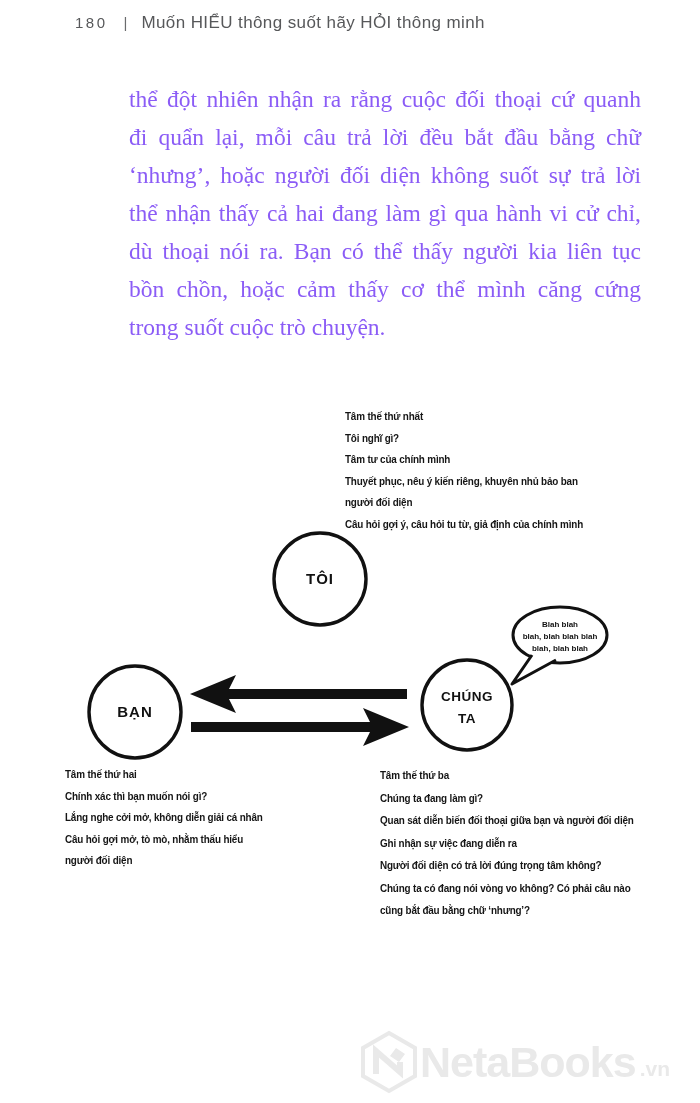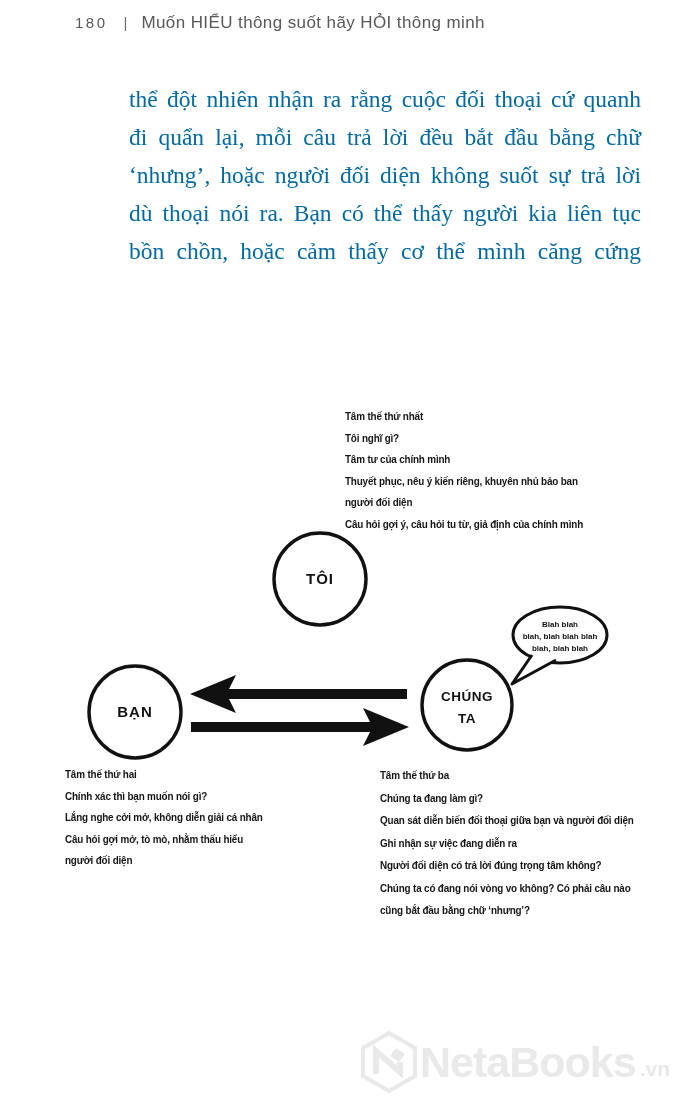--- a/index.html
+++ b/index.html
@@ -9,21 +9,21 @@
   
   .hdr{position:absolute;left:75px;top:13px;display:flex;align-items:baseline;
        color:#57585a;font-family:"Liberation Sans",sans-serif;}
   .hdr .num{font-size:15px;letter-spacing:2.5px;font-weight:500;}
   .hdr .bar{font-size:15px;font-weight:300;color:#6a6b6d;margin:0 14px 0 16px;}
   .hdr .ttl{font-size:17px;font-weight:500;letter-spacing:0.4px;}
 
   
   .bodytext{position:absolute;left:129px;top:80px;width:512px;
             font-family:"Liberation Serif",serif;font-size:23.5px;line-height:38px;
-            color:#0369a1;}
+            color:#8b5cf6;}
   .bodytext .bline{text-align:justify;text-align-last:justify;white-space:normal;}
   .bodytext .bline.last{text-align-last:left;}
 
   
   .dlist{position:absolute;font-family:"Liberation Sans",sans-serif;font-weight:700;
          font-size:11.5px;line-height:21.5px;color:#151515;letter-spacing:-0.2px;
          transform:scaleX(.86);transform-origin:0 0;white-space:nowrap;}
   .dlist1{left:345px;top:406px;}
   .dlist2{left:65px;top:764px;}
   .dlist3{left:380px;top:764px;line-height:22.5px;}
@@ -46,22 +46,24 @@
   <div class="hdr">
     <span class="num">180</span>
     <span class="bar">|</span>
     <span class="ttl">Muốn HIỂU thông suốt hãy HỎI thông minh</span>
   </div>
 
   <div class="bodytext">
     <div class="bline">thể đột nhiên nhận ra rằng cuộc đối thoại cứ quanh</div>
     <div class="bline">đi quẩn lại, mỗi câu trả lời đều bắt đầu bằng chữ</div>
     <div class="bline">‘nhưng’, hoặc người đối diện không suốt sự trả lời</div>
+    <div class="bline">thể nhận thấy cả hai đang làm gì qua hành vi cử chỉ,</div>
     <div class="bline">dù thoại nói ra. Bạn có thể thấy người kia liên tục</div>
     <div class="bline">bồn chồn, hoặc cảm thấy cơ thể mình căng cứng</div>
+    <div class="bline last">trong suốt cuộc trò chuyện.</div>
   </div>
 
   <div class="dlist dlist1">
     <div>Tâm thế thứ nhất</div>
     <div>Tôi nghĩ gì?</div>
     <div>Tâm tư của chính mình</div>
     <div>Thuyết phục, nêu ý kiến riêng, khuyên nhủ bảo ban</div>
     <div>người đối diện</div>
     <div>Câu hỏi gợi ý, câu hỏi tu từ, giả định của chính mình</div>
   </div>

